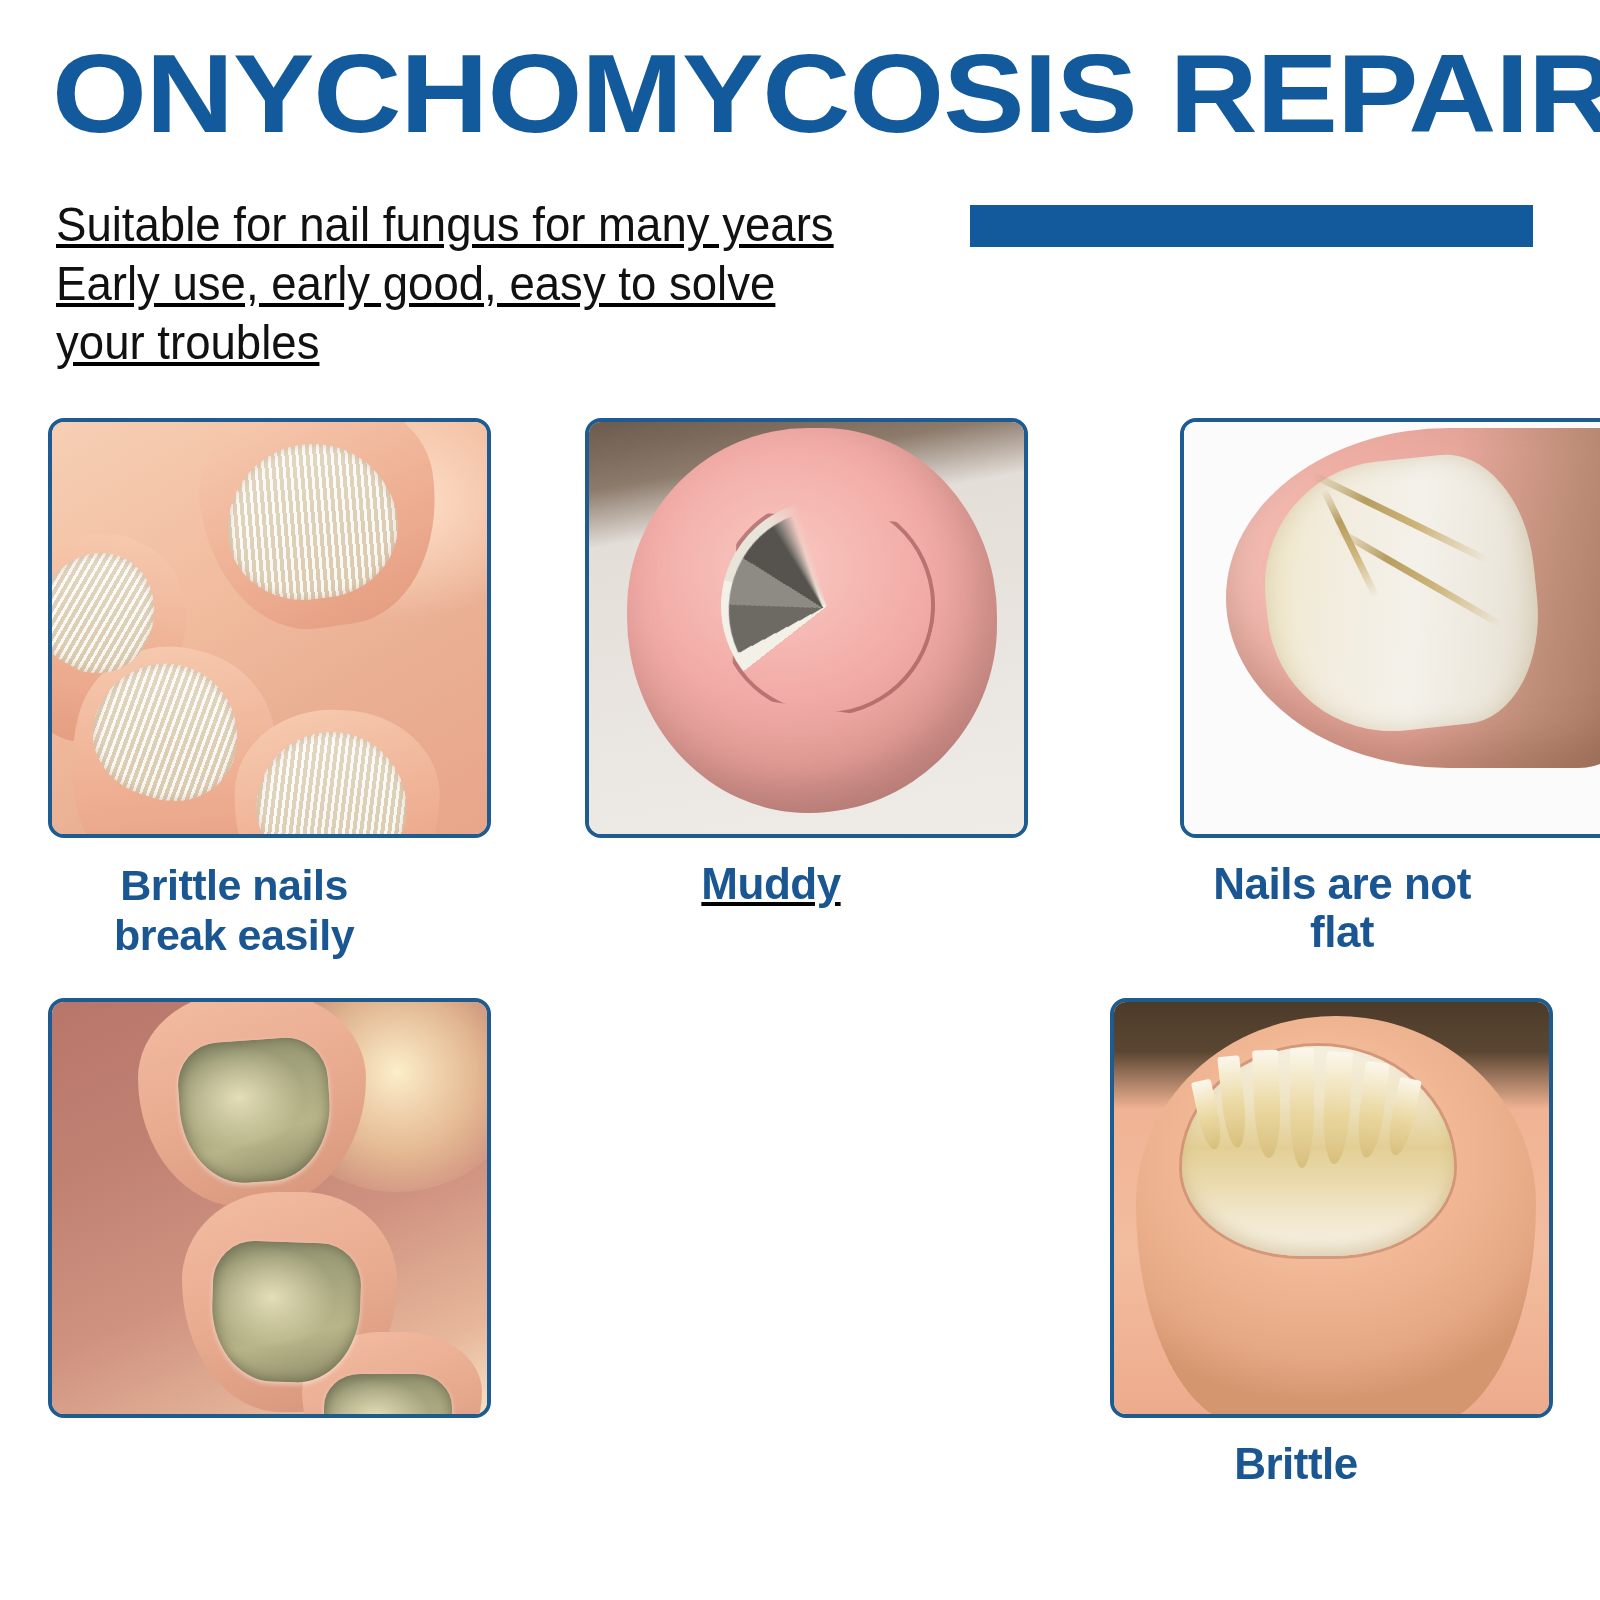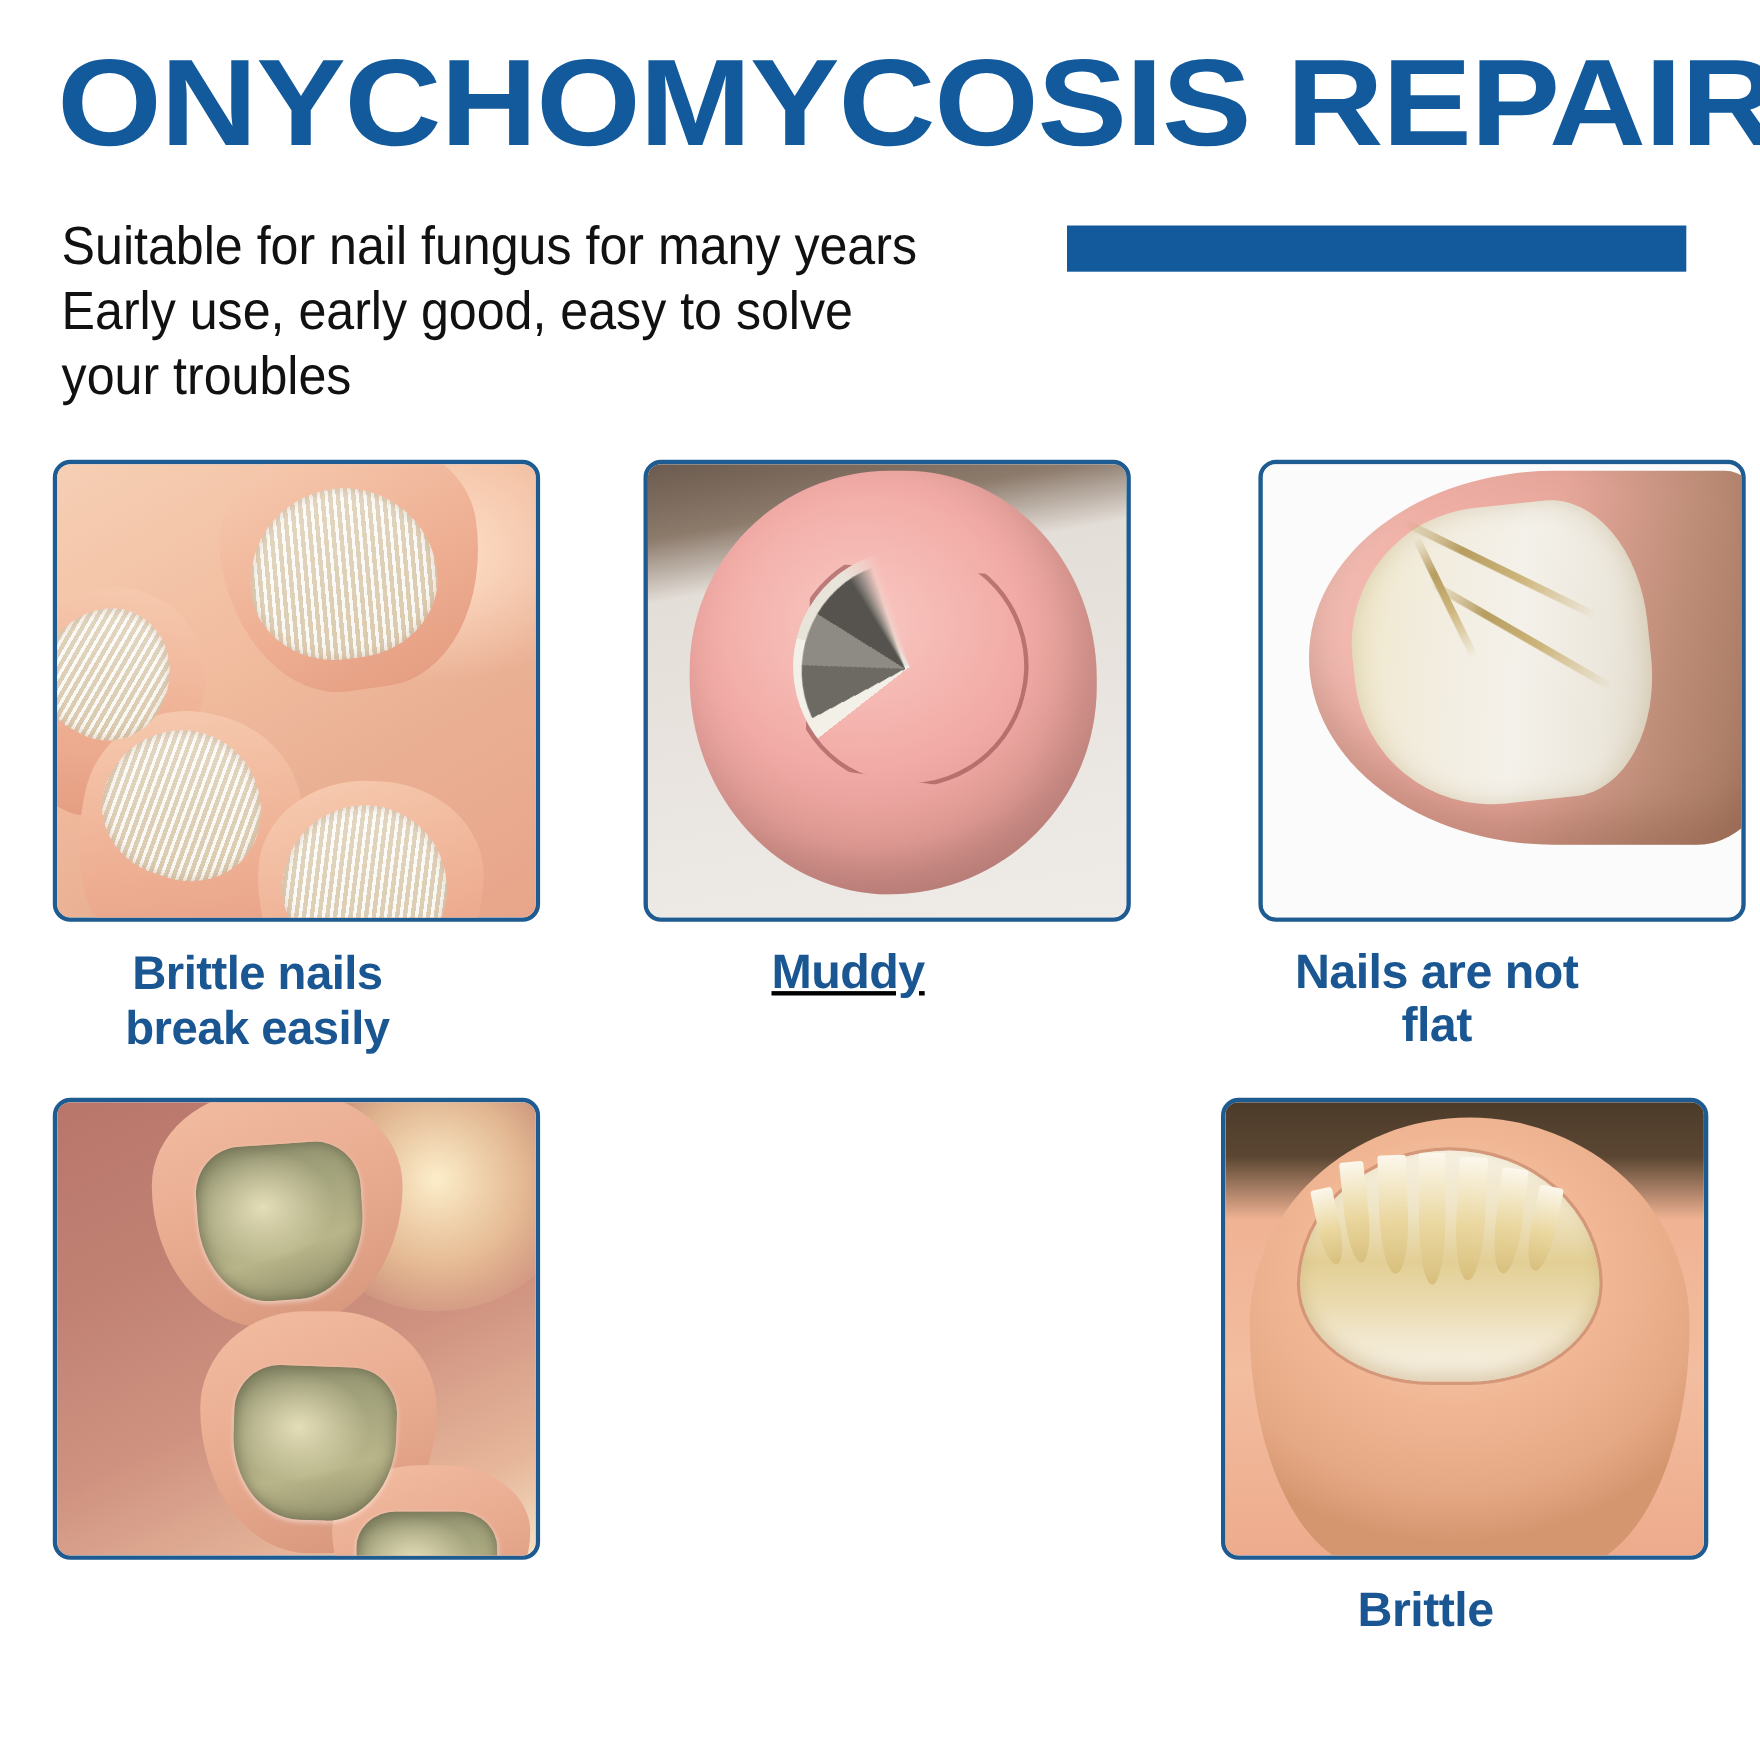--- a/index.html
+++ b/index.html
@@ -40,20 +40,21 @@
     transform: scaleX(1.09);
     transform-origin: left top;
     white-space: nowrap;
   }
 
   .subtitle-block {
     position: absolute;
     left: 56px;
     top: 196px;
     width: 1000px;
+    text-decoration: underline;
   }
 
   .subtitle-line {
     font-family: "Liberation Sans", sans-serif;
     font-weight: normal;
     font-size: 49px;
     line-height: 56px;
     color: #111111;
     transform: scaleX(0.93);
     transform-origin: left top;
@@ -376,21 +377,21 @@
           <div class="nail2"></div>
           <div class="nail2dark"></div>
           <div class="nail2rim"></div>
         </div>
       </div>
       <div class="caption">
         <div>Muddy</div>
       </div>
     </div>
 
-    <div class="cell" style="left:1096px; top:418px;padding-left:48px;">
+    <div class="cell" style="left:1132px; top:418px;padding-left:48px;">
       <div class="card">
         <div class="photo">
           <div class="ph p3"></div>
           <div class="finger3"></div>
           <div class="nail3"></div>
           <div class="ridge r3a"></div>
           <div class="ridge r3b"></div>
           <div class="ridge r3c"></div>
         </div>
       </div>

